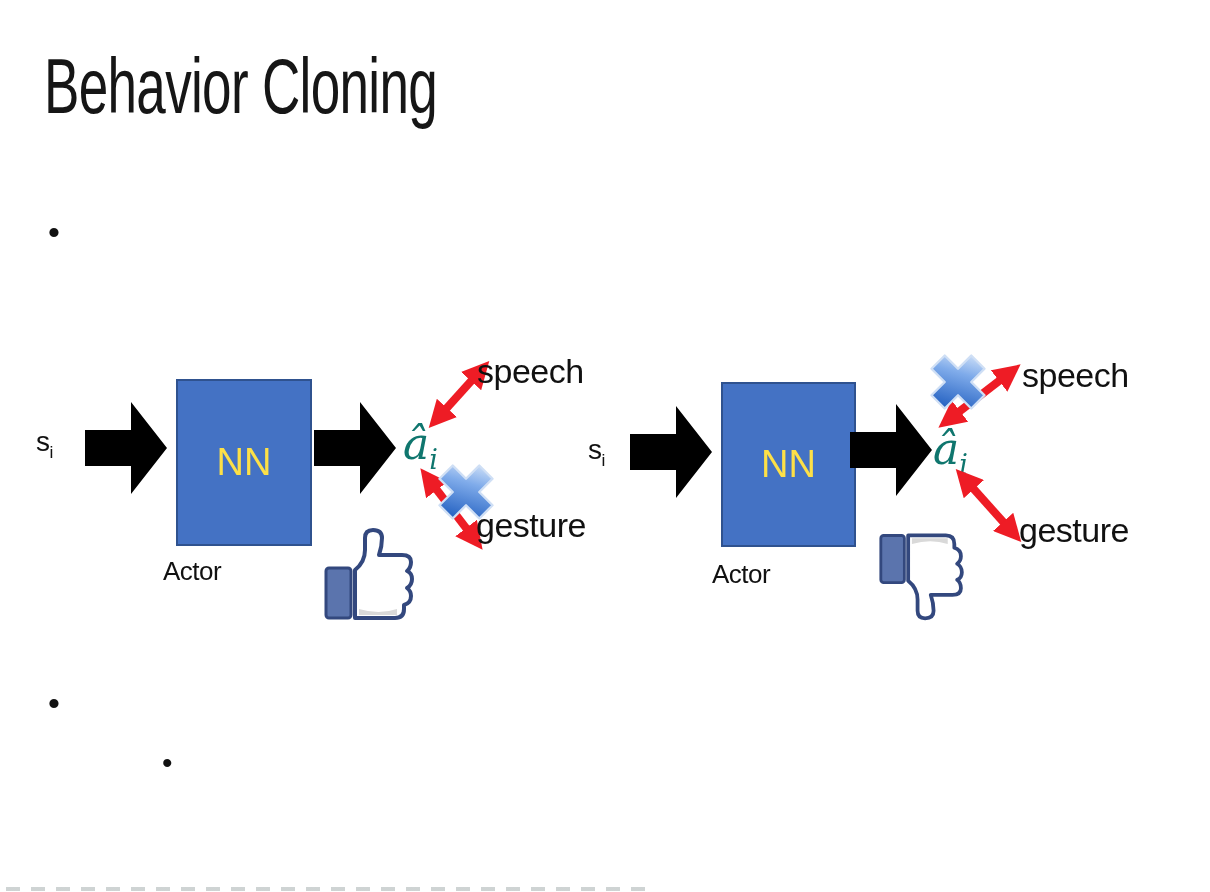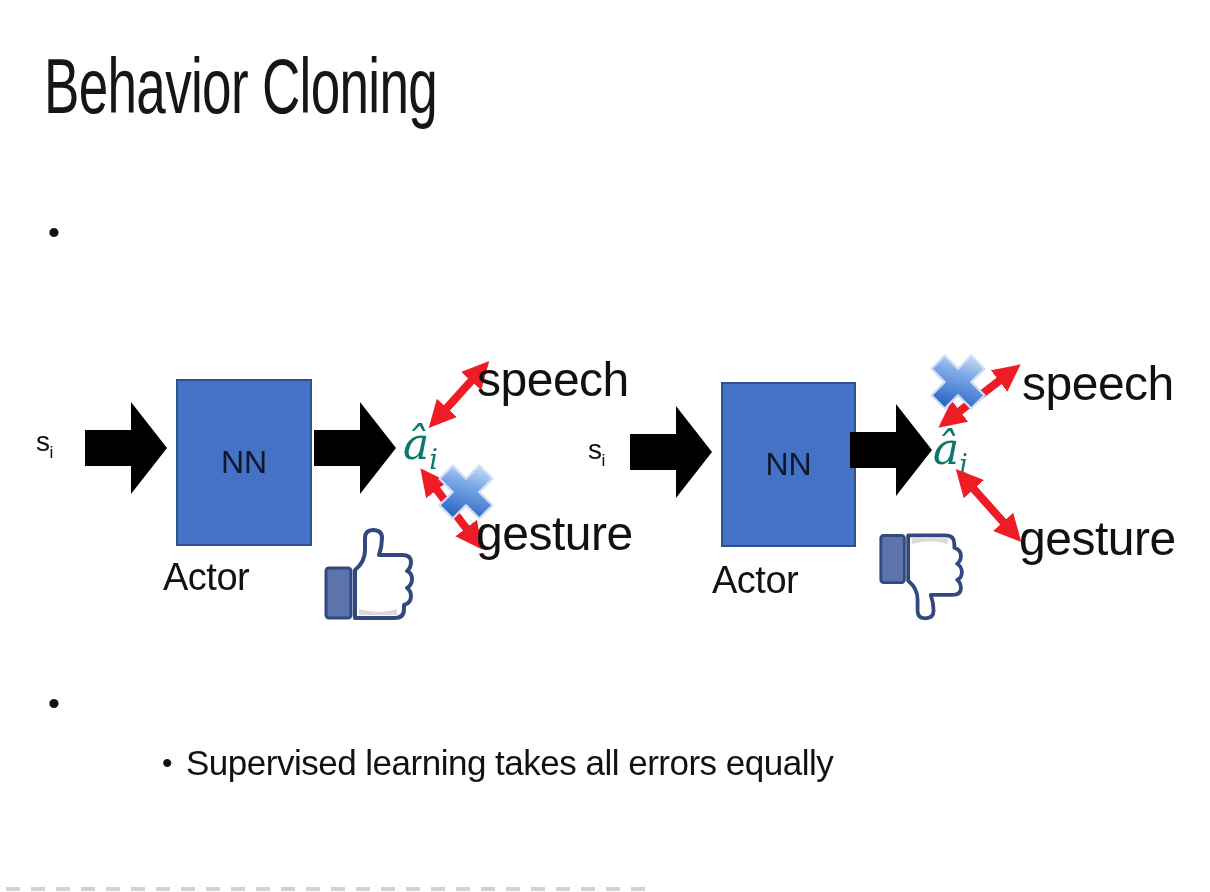--- a/index.html
+++ b/index.html
@@ -11,24 +11,24 @@
   .bullet-row{display:flex;align-items:flex-start;}
   .b1{font-size:40px;line-height:53px;letter-spacing:-0.5px;}
   .b1 .dot{font-size:34px;line-height:53px;margin-right:16px;}
   .b2 .dot{font-size:34px;line-height:50px;margin-right:16px;}
   .b2{font-size:40px;line-height:50px;letter-spacing:-0.5px;}
   .bsub{font-size:35px;line-height:46px;letter-spacing:-0.5px;}
   .bsub .dot{font-size:30px;line-height:46px;margin-right:14px;}
   .dlabel{font-size:28px;letter-spacing:-0.5px;white-space:nowrap;}
   .dlabel sub, .mathv sub{font-size:0.62em;}
   .nn-box{background:#4472C4;border:2px solid #2F528F;display:flex;align-items:center;justify-content:center;}
-  .nn-box .nntxt{color:#0f172a;font-size:32px;letter-spacing:0;}
+  .nn-box .nntxt{color:#fde047;font-size:38px;letter-spacing:0;}
   .mathv{font-family:"DejaVu Serif",serif;font-style:italic;font-size:44px;white-space:nowrap;color:#0f766e;}
-  .branch{font-size:48px;letter-spacing:-0.5px;white-space:nowrap;}
-  .actor{font-size:38px;letter-spacing:-0.5px;white-space:nowrap;}
+  .branch{font-size:34px;letter-spacing:-0.5px;white-space:nowrap;}
+  .actor{font-size:26px;letter-spacing:-0.5px;white-space:nowrap;}
   svg.ov{overflow:visible;display:block;}
   .edge-artifact{left:6px;bottom:1px;width:640px;height:4px;opacity:.55;
     background:repeating-linear-gradient(90deg,#a7b0b0 0 14px,transparent 14px 25px);}
 </style>
 </head>
 <body>
 
 <svg width="0" height="0" style="position:absolute">
   <defs>
     <marker id="rh" viewBox="0 0 10 10" refX="6" refY="5" markerWidth="3.4" markerHeight="3.4" orient="auto-start-reverse">
@@ -140,18 +140,17 @@
       <rect x="3" y="40" width="25" height="50" rx="3" fill="#5B74AD" stroke="#33487E" stroke-width="3"></rect>
     </svg>
   </div>
 
   <div class="abs bullet-row b2" style="left:48px;top:678px;width:1120px;">
     <span class="dot">•</span>
   </div>
 
   <div class="abs bullet-row bsub" style="left:162px;top:740px;width:1000px;">
     <span class="dot">•</span>
-    <div>Supervised learning takes all errors equally</div>
   </div>
 
   <div class="abs edge-artifact"></div>
 
 </div>
 
 </body></html>

